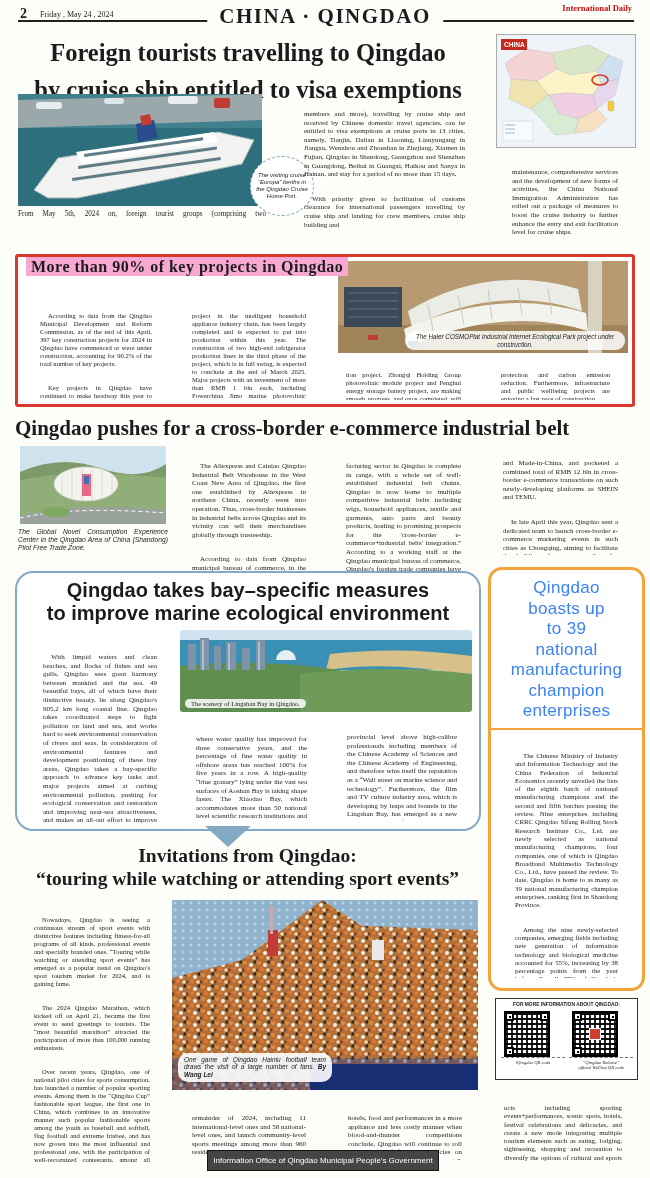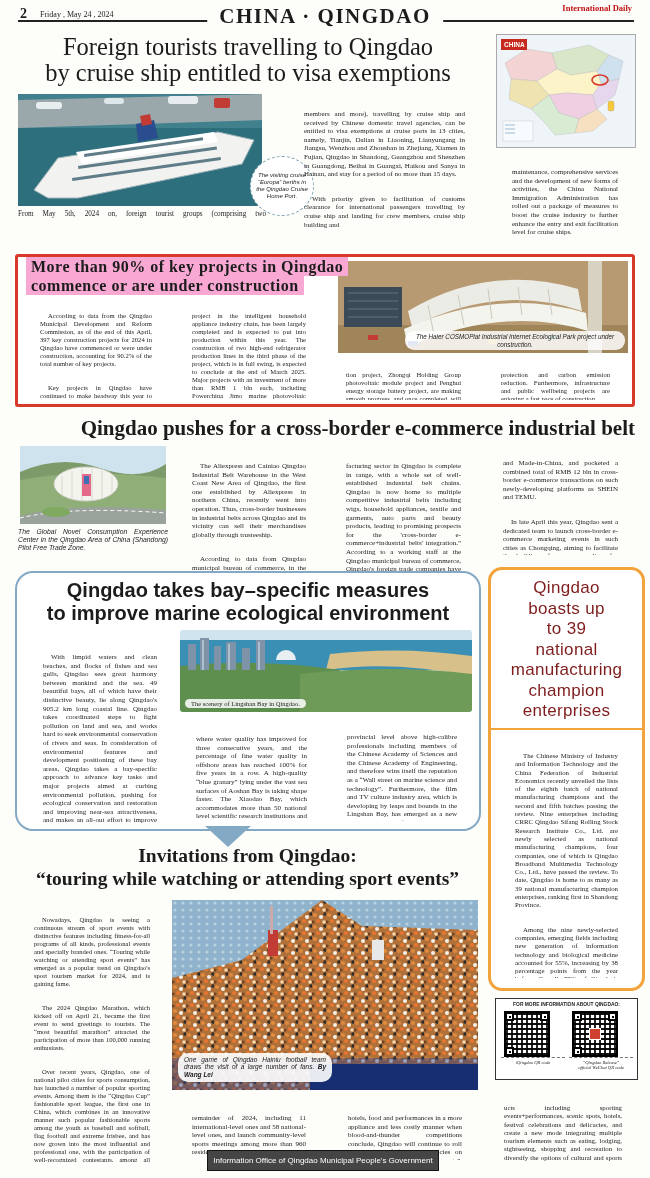--- a/index.html
+++ b/index.html
@@ -15,51 +15,51 @@
   
   .col{position:absolute;text-align:justify;font-size:7px;line-height:8.6px;overflow:hidden;}
   .col p{margin:16px;text-indent:8px;}
   .col p.noind{text-indent:0;}
   .byline{font-family:"Liberation Sans",sans-serif;font-style:italic;font-size:6.3px;text-indent:8px;}
   .small{font-size:6.6px;line-height:8px;}
   .prelines{white-space:pre-line;}
   .caption{font-family:"Liberation Sans",sans-serif;font-style:italic;}
   
   #a1-headline{position:absolute;left:15px;top:34px;width:466px;text-align:center;
-        font-size:24.5px;line-height:26px;font-weight:normal;}
+        font-size:24.5px;line-height:37px;font-weight:bold;}
   #a1-photo{position:absolute;left:18px;top:94px;width:244px;height:112px;overflow:hidden;}
   #a1-bubble{position:absolute;left:250px;top:156px;width:64px;height:60px;border:1px dashed #7fa3b5;
         border-radius:50%;background:#fff;font-size:6px;line-height:7px;text-align:center;
         display:flex;align-items:center;justify-content:center;padding:3px;box-sizing:border-box;}
   #a1-credit{position:absolute;left:18px;top:210px;width:248px;font-size:7.2px;text-align:justify;text-align-last:justify;}
   #a1-map{position:absolute;left:496px;top:34px;width:138px;height:112px;border:1px solid #aaa;overflow:hidden;background:#fff;}
   
   #redbox{position:absolute;left:15px;top:254px;width:614px;height:147px;border:3px solid #d8392b;border-radius:3px;background:#fff;}
   #red-photo{position:absolute;right:4px;top:4px;width:290px;height:92px;overflow:hidden;}
   #red-headline{position:absolute;left:8px;top:0px;z-index:2;font-weight:bold;font-size:16px;line-height:17px;letter-spacing:.5px;}
   #red-headline span{display:table;background:#f9a8d4;padding:1px 5px;}
   #red-capsule{position:absolute;right:3px;bottom:3px;width:212px;background:rgba(255,255,255,.85);
         border-radius:9px;font-size:6.3px;line-height:7.4px;text-align:center;padding:2px 4px;}
   
-  #ec-headline{position:absolute;left:15px;top:416px;width:620px;text-align:right;font-size:21px;font-weight:bold;}
+  #ec-headline{position:absolute;left:15px;top:416px;width:620px;text-align:left;font-size:21px;font-weight:bold;}
   #ec-photo{position:absolute;left:20px;top:446px;width:146px;height:78px;overflow:hidden;}
   #ec-caption{position:absolute;left:18px;top:528px;width:150px;font-size:6.8px;line-height:8px;text-align:justify;}
   
   #marine{position:absolute;left:15px;top:571px;width:462px;height:256px;border:2.5px solid #84a9c4;border-radius:18px;background:#fff;}
   #ma-headline{position:absolute;left:0;top:6px;width:100%;text-align:center;
         font-family:"Liberation Sans",sans-serif;font-weight:bold;font-size:20px;line-height:23px;}
   #ma-photo{position:absolute;left:163px;top:57px;width:292px;height:82px;overflow:hidden;border-radius:3px;}
   #ma-cap{position:absolute;left:5px;bottom:4px;background:rgba(255,255,255,.85);border-radius:8px;
         font-size:6.5px;padding:1px 6px;}
   #ma-tail{position:absolute;left:205px;top:826px;width:0;height:0;
         border-left:23px solid transparent;border-right:23px solid transparent;border-top:21px solid #84a9c4;}
   
   #champ{position:absolute;left:488px;top:567px;width:151px;height:418px;border:3px solid #f2a33c;border-radius:14px;background:#fff;}
   #ch-title{position:absolute;left:0;top:8px;width:100%;text-align:center;font-family:"Liberation Sans",sans-serif;
-        font-size:17px;line-height:20.5px;color:#7f1d1d;letter-spacing:.3px;}
+        font-size:17px;line-height:20.5px;color:#3b82f6;letter-spacing:.3px;}
   #ch-sep{position:absolute;left:0;right:0;top:158px;border-top:2.5px solid #f2a33c;}
   
   #sp-headline{position:absolute;left:15px;top:844px;width:465px;text-align:center;font-size:19.5px;line-height:23px;font-weight:bold;}
   #sp-photo{position:absolute;left:172px;top:900px;width:306px;height:190px;overflow:hidden;}
   #sp-cap{position:absolute;left:6px;bottom:8px;width:142px;background:rgba(255,255,255,.9);
         border-radius:10px;font-size:6.5px;line-height:7.8px;padding:3px 6px;text-align:justify;}
   #sp-banner{position:absolute;right:0;bottom:0;width:168px;height:26px;background:#172e72;
         display:flex;align-items:center;justify-content:center;color:#fff;
         font-family:"DejaVu Sans",sans-serif;font-weight:bold;font-size:15px;letter-spacing:2px;}
   
@@ -176,21 +176,20 @@
         </g>
         <rect x="30" y="74" width="10" height="5" fill="#c23b34"></rect>
           <rect x="70" y="80" width="10" height="5" fill="#3f6fb5"></rect>
         <rect x="150" y="78" width="9" height="5" fill="#e0a32e"></rect>
           <rect x="210" y="74" width="9" height="5" fill="#3f8f5a"></rect>
       </svg>
       <div id="red-capsule" class="caption">The Haier COSMOPlat Industrial Internet Ecological Park project under construction.</div>
     </div>
     <div id="red-headline">
       <span>More than 90% of key projects in Qingdao</span>
-      <span>commence or are under construction</span>
     </div>
     <div class="col small" style="left:6px;top:39px;width:144px;height:104px;">
       <p>According to data from the Qingdao Municipal Development and Reform Commission, as of the end of this April, 397 key construction projects for 2024 in Qingdao have commenced or were under construction, accounting for 90.2% of the total number of key projects.</p>
       <p>Key projects in Qingdao have continued to make headway this year to date. In regard to industrial projects, the second phase of Haier COSMOPlat Industrial Internet Ecological Park, a flagship</p>
     </div>
     <div class="col small" style="left:158px;top:39px;width:146px;height:104px;">
       <p class="noind">project in the intelligent household appliance industry chain, has been largely completed and is expected to put into production within this year. The construction of two high-end refrigerator production lines in the third phase of the project, which is in full swing, is expected to conclude at the end of March 2025. Major projects with an investment of more than RMB 1 bln each, including Powerchina Jimo marine photovoltaic power project, Huadian Qingdao natural gas cogenera-</p>
     </div>
     <div class="col small" style="left:312px;top:98px;width:147px;height:45px;">
       <p class="noind">tion project, Zhongqi Holding Group photovoltaic module project and Penghui energy storage battery project, are making smooth progress, and once completed, will significantly prop up Qingdao's high-quality development featuring environmental</p>

